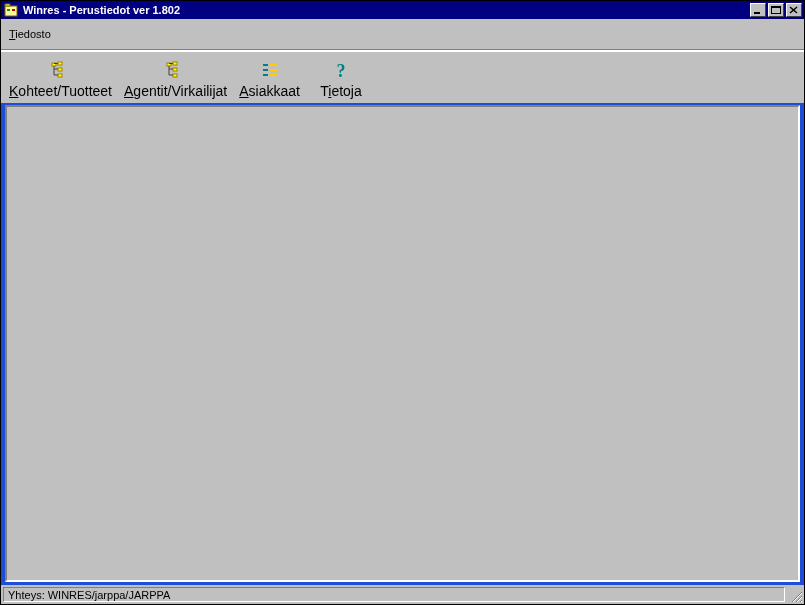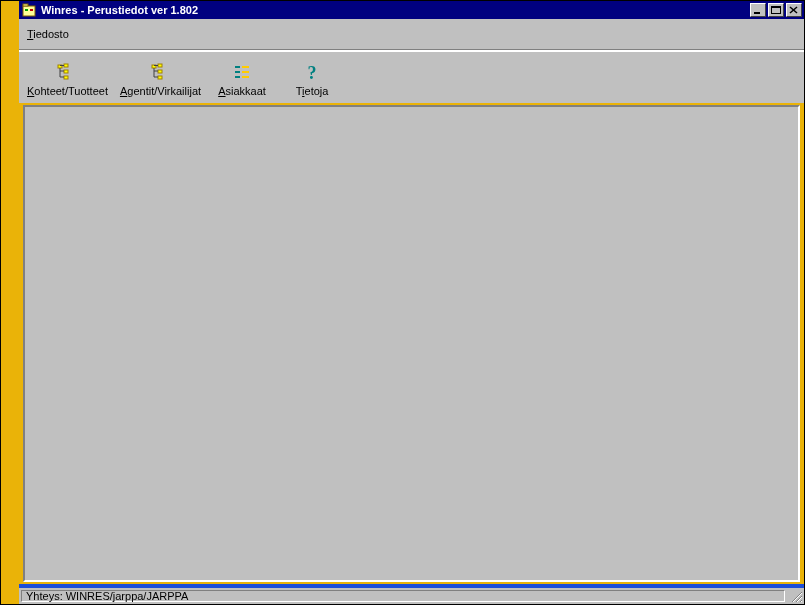--- a/index.html
+++ b/index.html
@@ -6,25 +6,24 @@
   html, body {
     margin: 0; padding: 0;
     width: 805px; height: 605px;
     overflow: hidden;
     font-family: "MS Sans Serif", "Microsoft Sans Serif", Tahoma, Arial, sans-serif;
     font-size: 11px;
     background: #c0c0c0;
   }
   .window {
     width: 805px; height: 605px;
-    background: #eab308;
+    background: #1d4ed8;
     border: 1px solid #000;
     display: flex;
     flex-direction: column;
-    padding-left: 18px;
   }
   
   .titlebar {
     height: 18px;
     background: #000080;
     color: #fff;
     display: flex;
     align-items: center;
     padding: 0 2px;
     font-weight: bold;
@@ -91,21 +90,21 @@
     min-width: 70px;
     cursor: default;
     color: #000;
     text-align: center;
     gap: 2px;
   }
   .tool .icon {
     width: 20px; height: 20px;
     display: flex; align-items: center; justify-content: center;
   }
-  .tool .label { font-size: 11px; white-space: nowrap; }
+  .tool .label { font-size: 14px; white-space: nowrap; }
   .tool .label .ul { text-decoration: underline; }
 
   
   .client {
     flex: 1;
     margin: 2px 4px 2px 4px;
     background: #c0c0c0;
     border: 2px solid;
     border-color: #808080 #fff #fff #808080;
     box-shadow: inset 1px 1px 0 #404040, inset -1px -1px 0 #dfdfdf;
@@ -115,21 +114,21 @@
     background: #c0c0c0;
   }
 
   
   .statusbar {
     height: 20px;
     display: flex;
     align-items: stretch;
     padding: 0 0 0 0;
     background: #c0c0c0;
-    border-top: 4px solid #1d4ed8;
+    border-top: 1px solid #1d4ed8;
   }
   .status-pane {
     flex: 1;
     margin: 2px 2px 2px 2px;
     padding: 1px 4px;
     border: 1px solid;
     border-color: #808080 #fff #fff #808080;
     font-size: 11px;
     display: flex;
     align-items: center;

